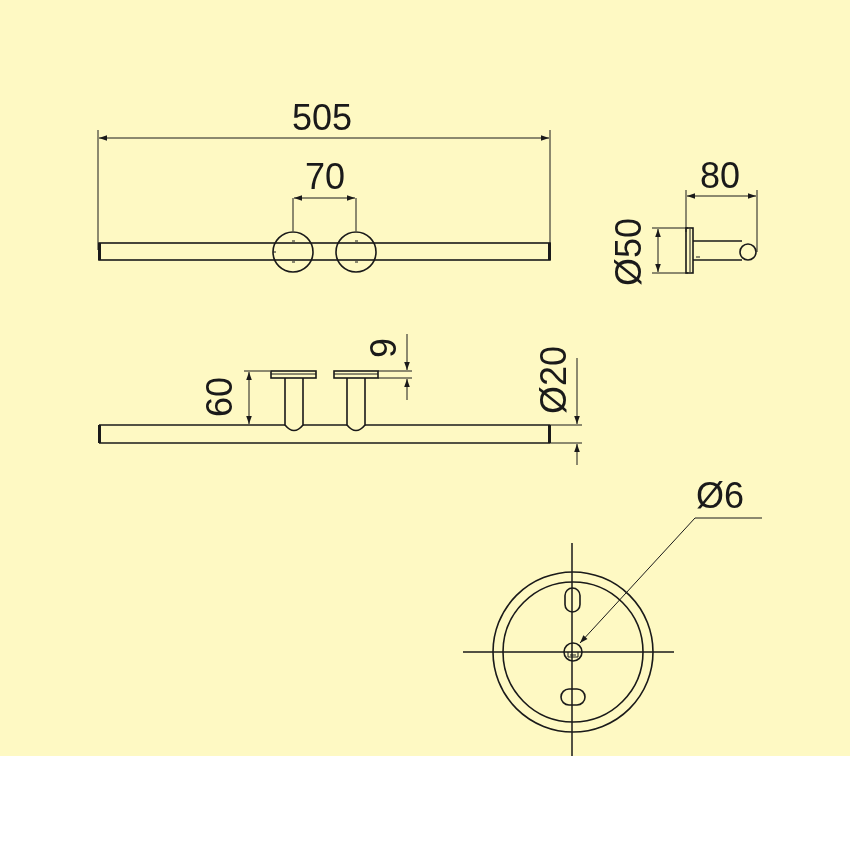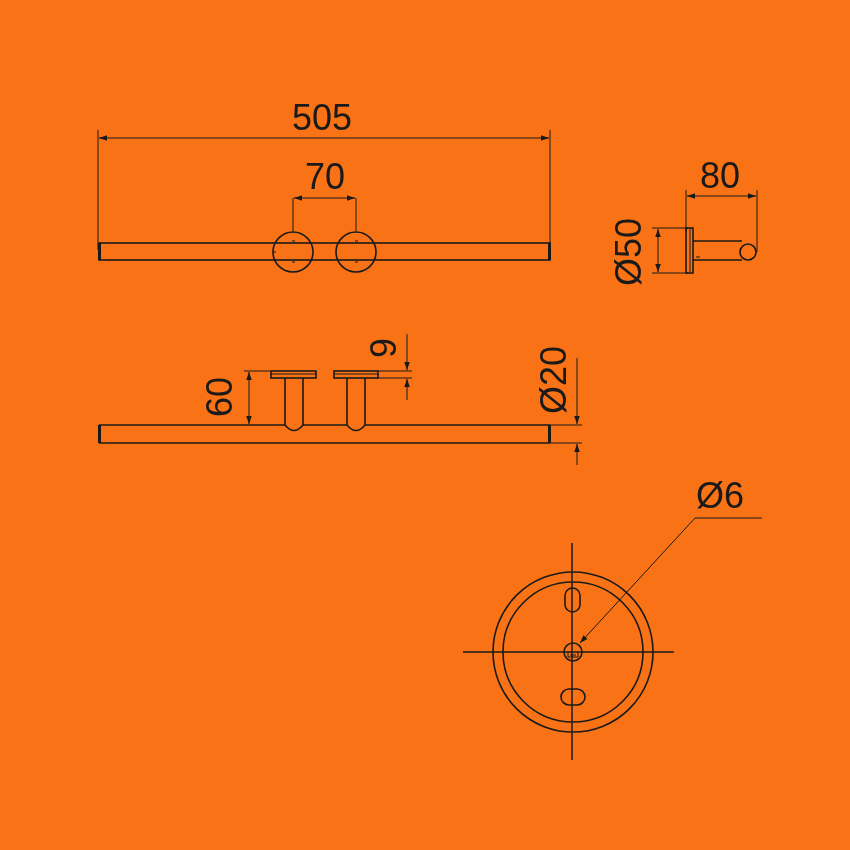--- a/index.html
+++ b/index.html
@@ -1,16 +1,16 @@
 <!DOCTYPE html>
 <html><head>
 <meta charset="utf-8">
 <style>
   html, body { margin: 0; padding: 0; background: #ffffff; }
-  #canvas { position: relative; width: 850px; height: 850px; background: #f97316; overflow: hidden; }
+  #canvas { position: relative; width: 850px; height: 756px; background: #fef9c3; overflow: hidden; }
   svg { position: absolute; left: 0; top: 0; }
   .ln { stroke: #1a1a1a; fill: none; }
   .thin { stroke-width: 1; }
   .med { stroke-width: 1.6; }
   .dimtext { font-family: "Liberation Sans", sans-serif; font-size: 36px; fill: #1a1a1a; }
 </style>
 </head>
 <body>
 
 <div id="canvas">

